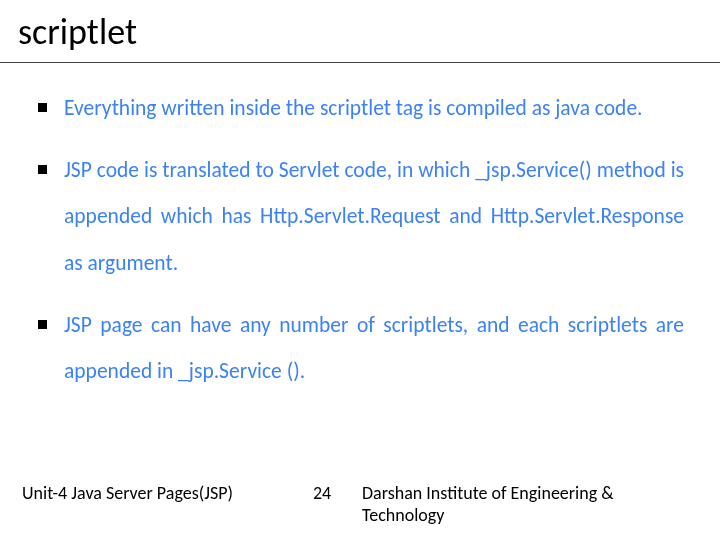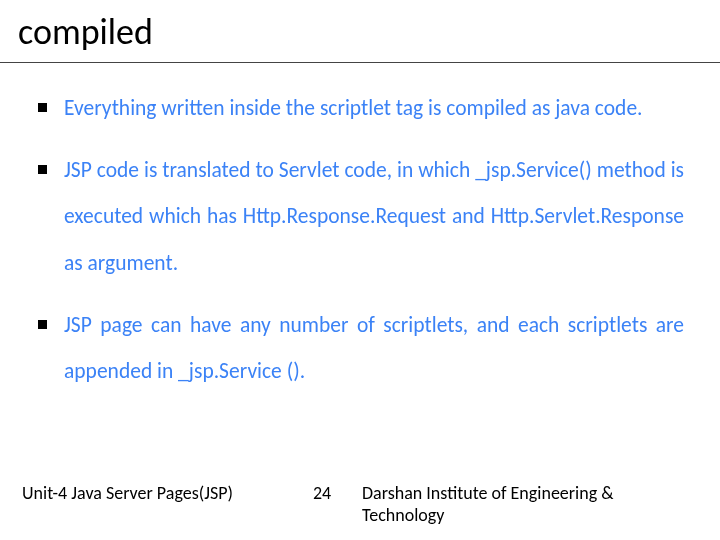--- a/index.html
+++ b/index.html
@@ -22,27 +22,27 @@
   .footer { position: absolute; bottom: 14px; left: 0; width: 100%; padding: 0 22px; display: flex; align-items: baseline; font-size: 18px; }
   .footer .left { flex: 0 0 auto; width: 260px; }
   .footer .center { flex: 0 0 auto; width: 80px; text-align: center; }
   .footer .right { flex: 1 1 auto; text-align: left; margin-top: 40px; }
 </style>
 </head>
 <body>
 <div class="slide">
 
 <div class="title-area">
-  <h1>compiled</h1>
+  <h1>scriptlet</h1>
 </div>
 
 <div class="content">
   <ul class="bullets">
     <li>Everything written inside the scriptlet tag is compiled as java code.</li>
-    <li>JSP code is translated to Servlet code, in which _jsp.Service() method is executed which has Http.Response.Request and Http.Servlet.Response as argument.</li>
+    <li>JSP code is translated to Servlet code, in which _jsp.Service() method is appended which has Http.Servlet.Request and Http.Servlet.Response as argument.</li>
     <li>JSP page can have any number of scriptlets, and each scriptlets are appended in _jsp.Service ().</li>
   </ul>
 </div>
 
 <div class="footer">
   <span class="left">Unit-4 Java Server Pages(JSP)</span>
   <span class="center">24</span>
   <span class="right">Darshan Institute of Engineering &amp; Technology</span>
 </div>
 

